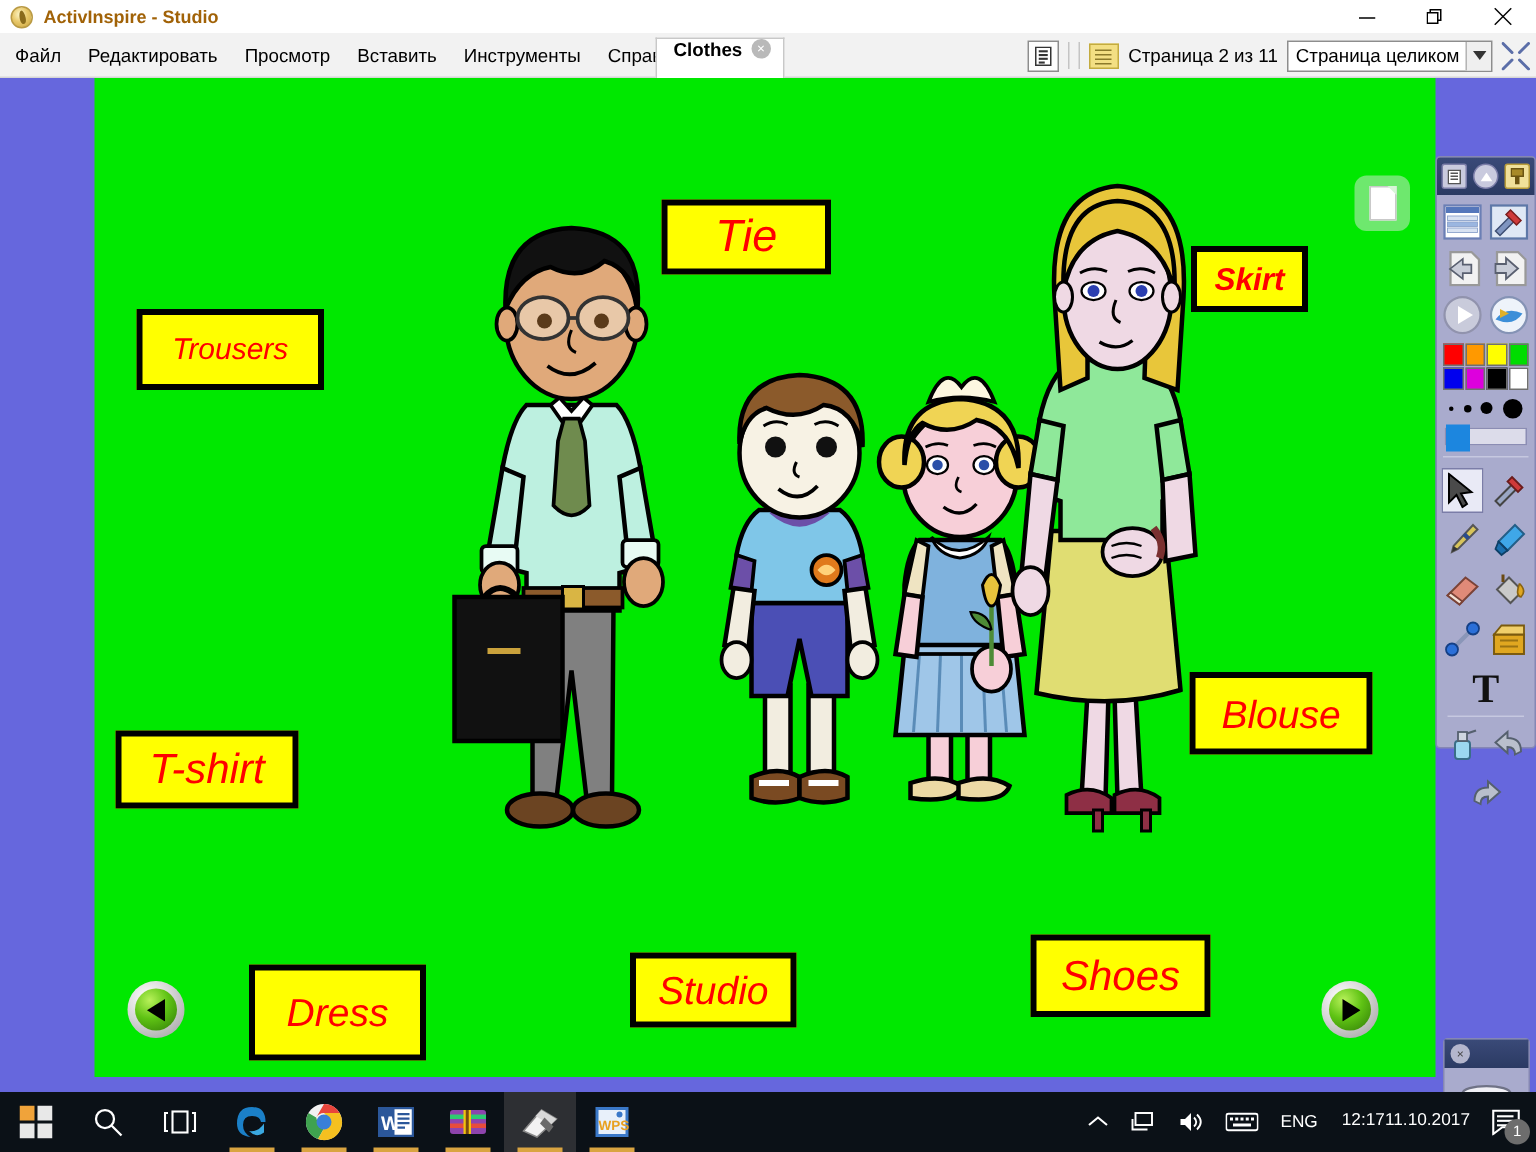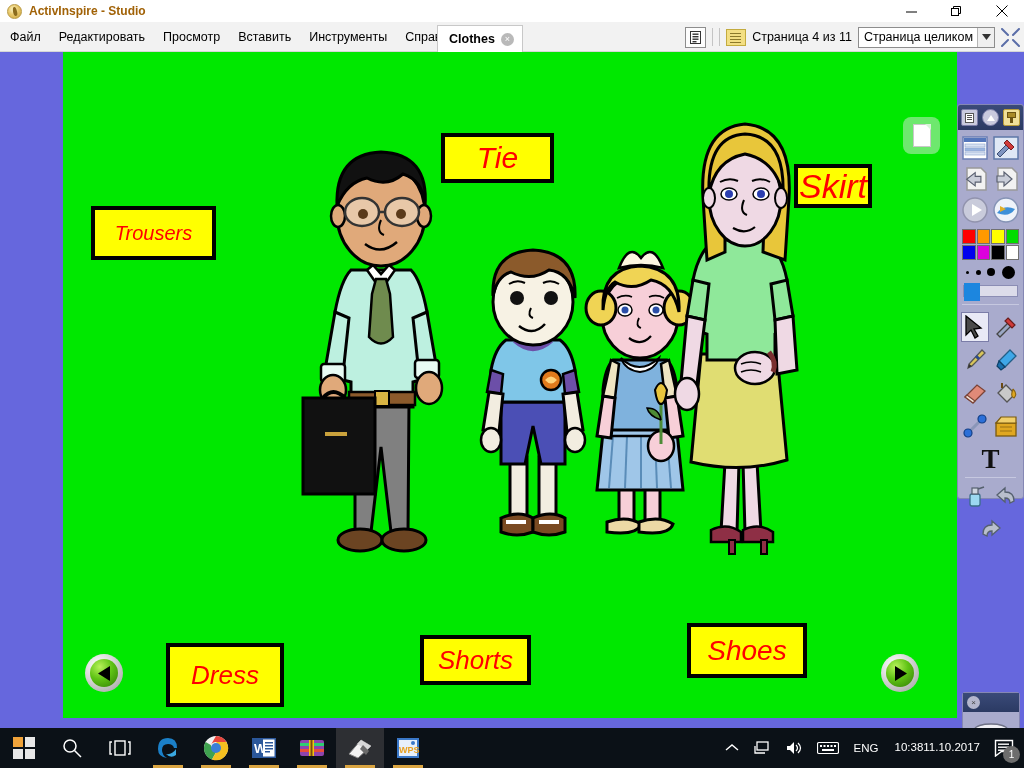--- a/index.html
+++ b/index.html
@@ -45,21 +45,21 @@
   .menu-items { position: absolute; left: 0; top: 0; height: 30px; display: flex; align-items: center; }
   .menu-item {
     font-size: 12.5px; color: #000; padding: 0 9px; height: 30px;
     display: flex; align-items: center; white-space: nowrap;
   }
   .menu-item:first-child { padding-left: 10px; }
 
   .tabstrip { position: absolute; left: 437px; top: 0; height: 30px; display: flex; align-items: flex-end; }
   .tab {
     height: 27px; background: #fff; border: 1px solid #c8c8c8; border-bottom: none;
-    display: flex; align-items: center; gap: 6px; padding: 0 8px 0 11px;
+    display: flex; align-items: flex-start; gap: 6px; padding: 0 8px 0 11px;
     font-size: 12.5px; font-weight: bold; color: #000; white-space: nowrap;
   }
   .tab-close {
     width: 13px; height: 13px; border-radius: 50%; background: #b9b9b9;
     color: #fff; font-size: 9px; line-height: 13px; text-align: center; flex: none;
     font-weight: normal;
   }
 
   .menubar-right {
     position: absolute; right: 4px; top: 0; height: 30px;
@@ -275,21 +275,21 @@
           <rect x="1.5" y="0.5" width="10" height="12" fill="#fff" stroke="#333"></rect>
           <rect x="3.5" y="2.5" width="6" height="1.4" fill="#333"></rect>
           <rect x="3.5" y="5" width="6" height="1.4" fill="#333"></rect>
           <rect x="3.5" y="7.5" width="6" height="1.4" fill="#333"></rect>
           <rect x="3.5" y="10" width="4" height="1.4" fill="#333"></rect>
         </svg>
       </div>
       <div class="mb-sep"></div>
       <div class="mb-sep"></div>
       <div class="note-icon"></div>
-      <div class="page-indicator">Страница 4 из 11</div>
+      <div class="page-indicator">Страница 2 из 11</div>
       <div class="zoom-select">
         <span>Страница целиком</span>
         <span class="caret-box">
           <svg width="9" height="6" viewBox="0 0 9 6">
               <polygon points="0,0 9,0 4.5,6" fill="#333"></polygon>
             </svg>
         </span>
       </div>
       <div class="fit-icon">
         <svg width="19" height="19" viewBox="0 0 19 19">
@@ -490,24 +490,26 @@
           <path d="M481 98 q-5 12 3 15" fill="none" stroke="#000" stroke-width="2"></path>
           <path d="M470 126 q12 7 22 -1" fill="none" stroke="#000" stroke-width="2.2"></path>
         </g>
       </svg>
 
       <div class="page-thumb" style="left:840px; top:65px;">
         <div class="sheet"></div>
       </div>
 
       <div class="word-label" style="left:378px; top:81px; width:113px; height:50px; font-size:30px;">Tie</div>
-      <div class="word-label" style="left:731px; top:112px; width:78px; height:44px; font-size:34px;">Skirt</div>
+      <div class="word-label" style="left:731px; top:112px; width:78px; height:44px; font-size:21px;font-weight:bold;">Skirt</div>
       <div class="word-label" style="left:28px; top:154px; width:125px; height:54px; font-size:20px;">Trousers</div>
+      <div class="word-label" style="left:14px; top:435px; width:122px; height:52px; font-size:28px;">T-shirt</div>
+      <div class="word-label" style="left:730px; top:396px; width:122px; height:55px; font-size:26px;">Blouse</div>
       <div class="word-label" style="left:103px; top:591px; width:118px; height:64px; font-size:26px;">Dress</div>
-      <div class="word-label" style="left:357px; top:583px; width:111px; height:50px; font-size:26px;">Shorts</div>
+      <div class="word-label" style="left:357px; top:583px; width:111px; height:50px; font-size:26px;">Studio</div>
       <div class="word-label" style="left:624px; top:571px; width:120px; height:55px; font-size:28px;">Shoes</div>
 
       <div class="nav-arrow" style="left:22px; top:602px;">
         <div class="inner">
           <svg width="13" height="15" viewBox="0 0 13 15">
               <polygon points="12,0 12,15 0,7.5" fill="#000"></polygon>
             </svg>
         </div>
       </div>
       <div class="nav-arrow" style="left:818px; top:602px;">
@@ -835,21 +837,21 @@
               <rect x="6.5" y="4" width="2" height="2"></rect>
               <rect x="10" y="4" width="2" height="2"></rect>
               <rect x="13.5" y="4" width="2" height="2"></rect>
               <rect x="17" y="4" width="2" height="2"></rect>
               <rect x="5" y="8" width="12" height="2"></rect>
             </g>
         </svg>
       </div>
       <div class="tray-item tb-lang">ENG</div>
       <div class="tray-item clock">
-        <div>10:38</div>
+        <div>12:17</div>
         <div>11.10.2017</div>
       </div>
       <div class="tray-item notif">
         <svg width="20" height="18" viewBox="0 0 20 18">
           <path d="M1.5 1.5 h17 v11 h-11 l-6 4.5 z" fill="none" stroke="#fff" stroke-width="1.4"></path>
           <g fill="#fff">
               <rect x="4" y="4.5" width="11" height="1.4"></rect>
               <rect x="4" y="7.5" width="11" height="1.4"></rect>
               <rect x="4" y="10.5" width="7" height="1.4"></rect>
             </g>

